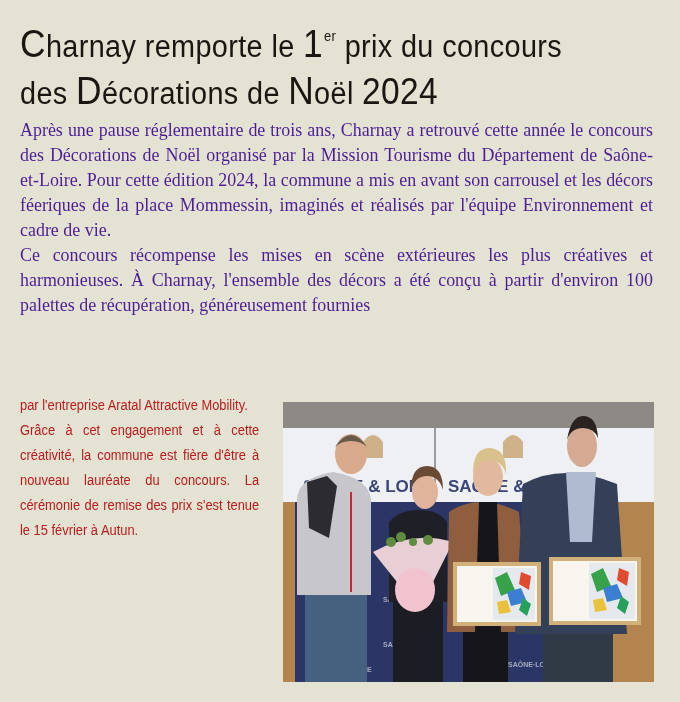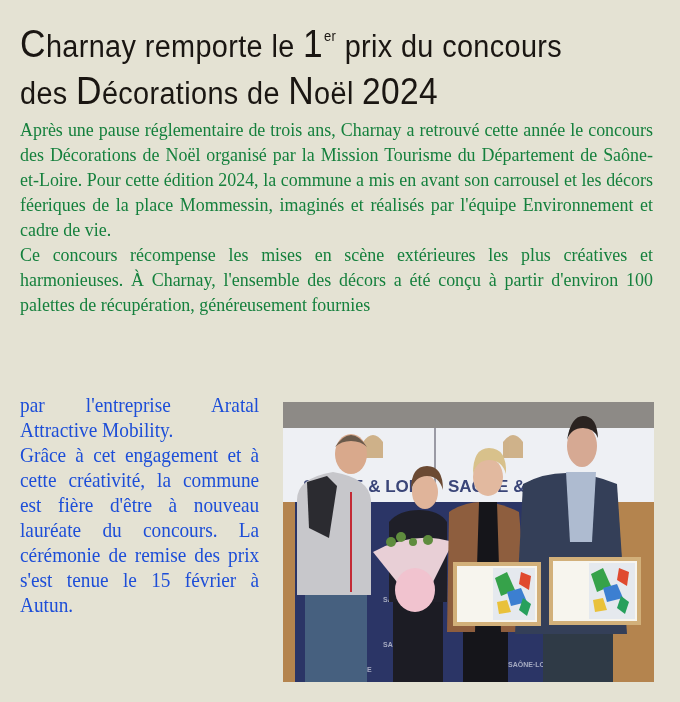--- a/index.html
+++ b/index.html
@@ -38,38 +38,38 @@
     .title .year { font-size: 36px; }
     .body-text {
       position: absolute;
       left: 20px;
       top: 117px;
       width: 633px;
       font-family: "Liberation Serif", serif;
       font-size: 19.5px;
       line-height: 25px;
       text-align: justify;
-      color: #15803d;
+      color: #4c1d95;
     }
     .body-text p {
       margin: 0;
       transform: scaleX(0.92);
       transform-origin: left top;
       width: 688px;
     }
     .col-text {
       position: absolute;
       left: 20px;
       top: 393px;
       width: 238px;
-      font-family: Liberation Serif, serif;
-      font-size: 21px;
+      font-family: Liberation Sans, sans-serif;
+      font-size: 14px;
       line-height: 25px;
       text-align: justify;
-      color: #1d4ed8;
+      color: #b91c1c;
     }
     .col-text p {
       margin: 0;
       width: 260px;
       transform: scaleX(0.92);
       transform-origin: left top;
     }
     .photo {
       position: absolute;
       left: 283px;

